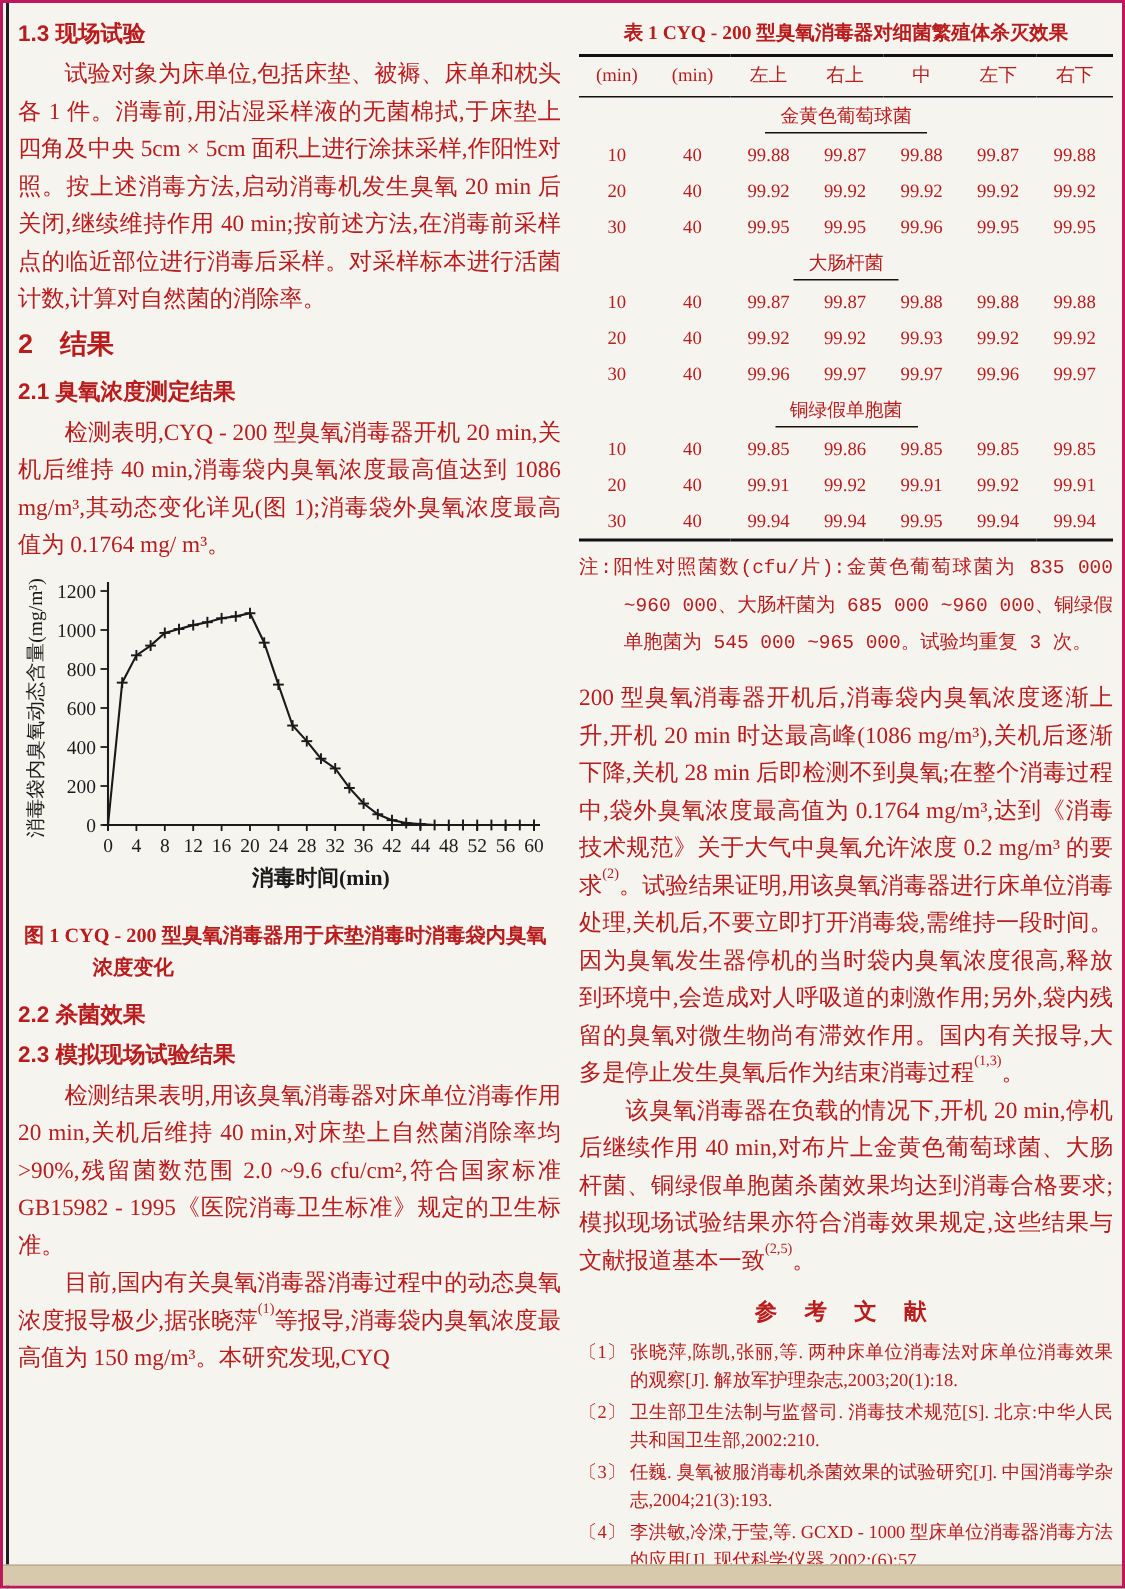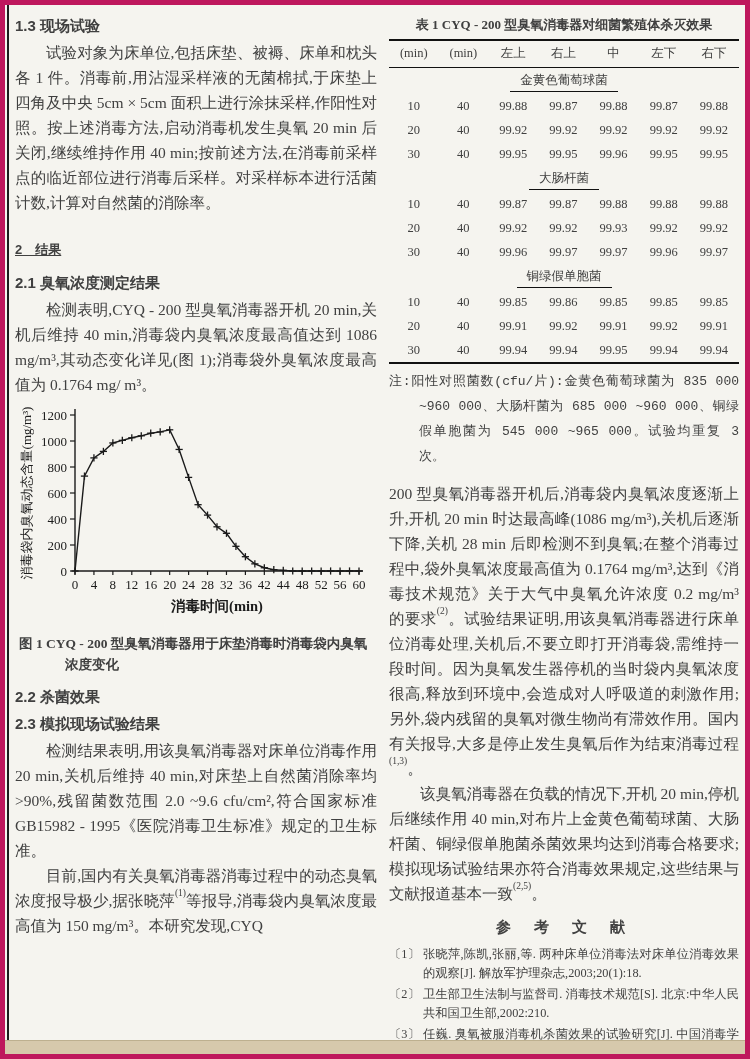--- a/index.html
+++ b/index.html
@@ -1,27 +1,27 @@
 <!DOCTYPE html>
 <html><head>
 <meta charset="utf-8">
 <style>
   html,body{margin:0;padding:0;background:#9a9a9a;}
   .page{position:relative;width:750px;height:1059px;margin:0 auto;background:#f5f4ef;
-        overflow:hidden;border:5px solid #be185d;box-sizing:border-box;
-        font-family:"Liberation Serif","DejaVu Serif",serif;color:#404040;}
+        overflow:hidden;border:2px solid #be185d;box-sizing:border-box;
+        font-family:"Liberation Serif","DejaVu Serif",serif;color:#b91c1c;}
   .edge-left{position:absolute;left:2px;top:0;width:2px;height:100%;background:#1d1d1d;}
   .edge-bottom{position:absolute;left:0;bottom:0;width:100%;height:13px;background:#d6c9ac;border-top:1px solid #bdb08f;}
   .cols{position:absolute;left:10px;top:6px;right:6px;bottom:14px;display:flex;gap:12px;overflow:hidden;}
   .col{overflow:hidden;}
   .col.left{width:362px;flex:0 0 362px;}
   .col.right{flex:1;}
   h3{margin:3px 0 2px;font-family:"Liberation Sans","DejaVu Sans",sans-serif;
      font-weight:bold;font-size:15px;line-height:24px;}
-  h3.h-major{margin:23px 0 9px;font-size:13px;text-decoration:underline;}
+  h3.h-major{margin:5px 0 9px;font-size:18px;}
   .para{margin:0;font-size:15.5px;line-height:25px;text-align:justify;text-indent:2em;}
   sup{font-size:9.5px;line-height:0;position:relative;top:-0.45em;}
   
   figure{margin:6px 0 2px;}
   .chart-wrap{margin-left:2px;}
   .caption{font-size:13.5px;line-height:21px;font-weight:bold;
            font-family:"Liberation Serif","DejaVu Serif",serif;
            padding-left:3.4em;text-indent:-3.4em;margin:2px 4px 10px;}
   svg text{fill:#1b1b1b;font-family:"Liberation Serif","DejaVu Serif",serif;}
   
@@ -31,21 +31,21 @@
   table.kill td{text-align:center;padding:2px 1px;line-height:20px;}
   td.hdr{font-size:12.5px;}
   td.span-head{border-bottom:1px solid #111;}
   tr.hdr-bottom td{border-bottom:1.5px solid #111;padding-bottom:4px;}
   .group-label{display:inline-block;border-bottom:1px solid #111;padding:0 10px 1px;}
   
   .tbl-note{font-size:13px;line-height:25px;text-align:justify;
             padding-left:2.3em;text-indent:-2.3em;margin:5px 0 12px;font-family:Liberation Mono, monospace;}
   
   .ref-head{font-size:15px;font-weight:bold;text-align:center;letter-spacing:7px;
-            font-family:Liberation Mono, monospace;margin:12px 0 8px;}
+            font-family:Liberation Sans, sans-serif;margin:12px 0 8px;}
   .ref-item{display:flex;font-size:12.3px;line-height:19px;margin-bottom:2px;}
   .ref-num{flex:0 0 34px;}
   .ref-text{flex:1;text-align:justify;}
 </style>
 </head>
 <body>
 
 <div class="page">
   <div class="edge-left"></div>
 

